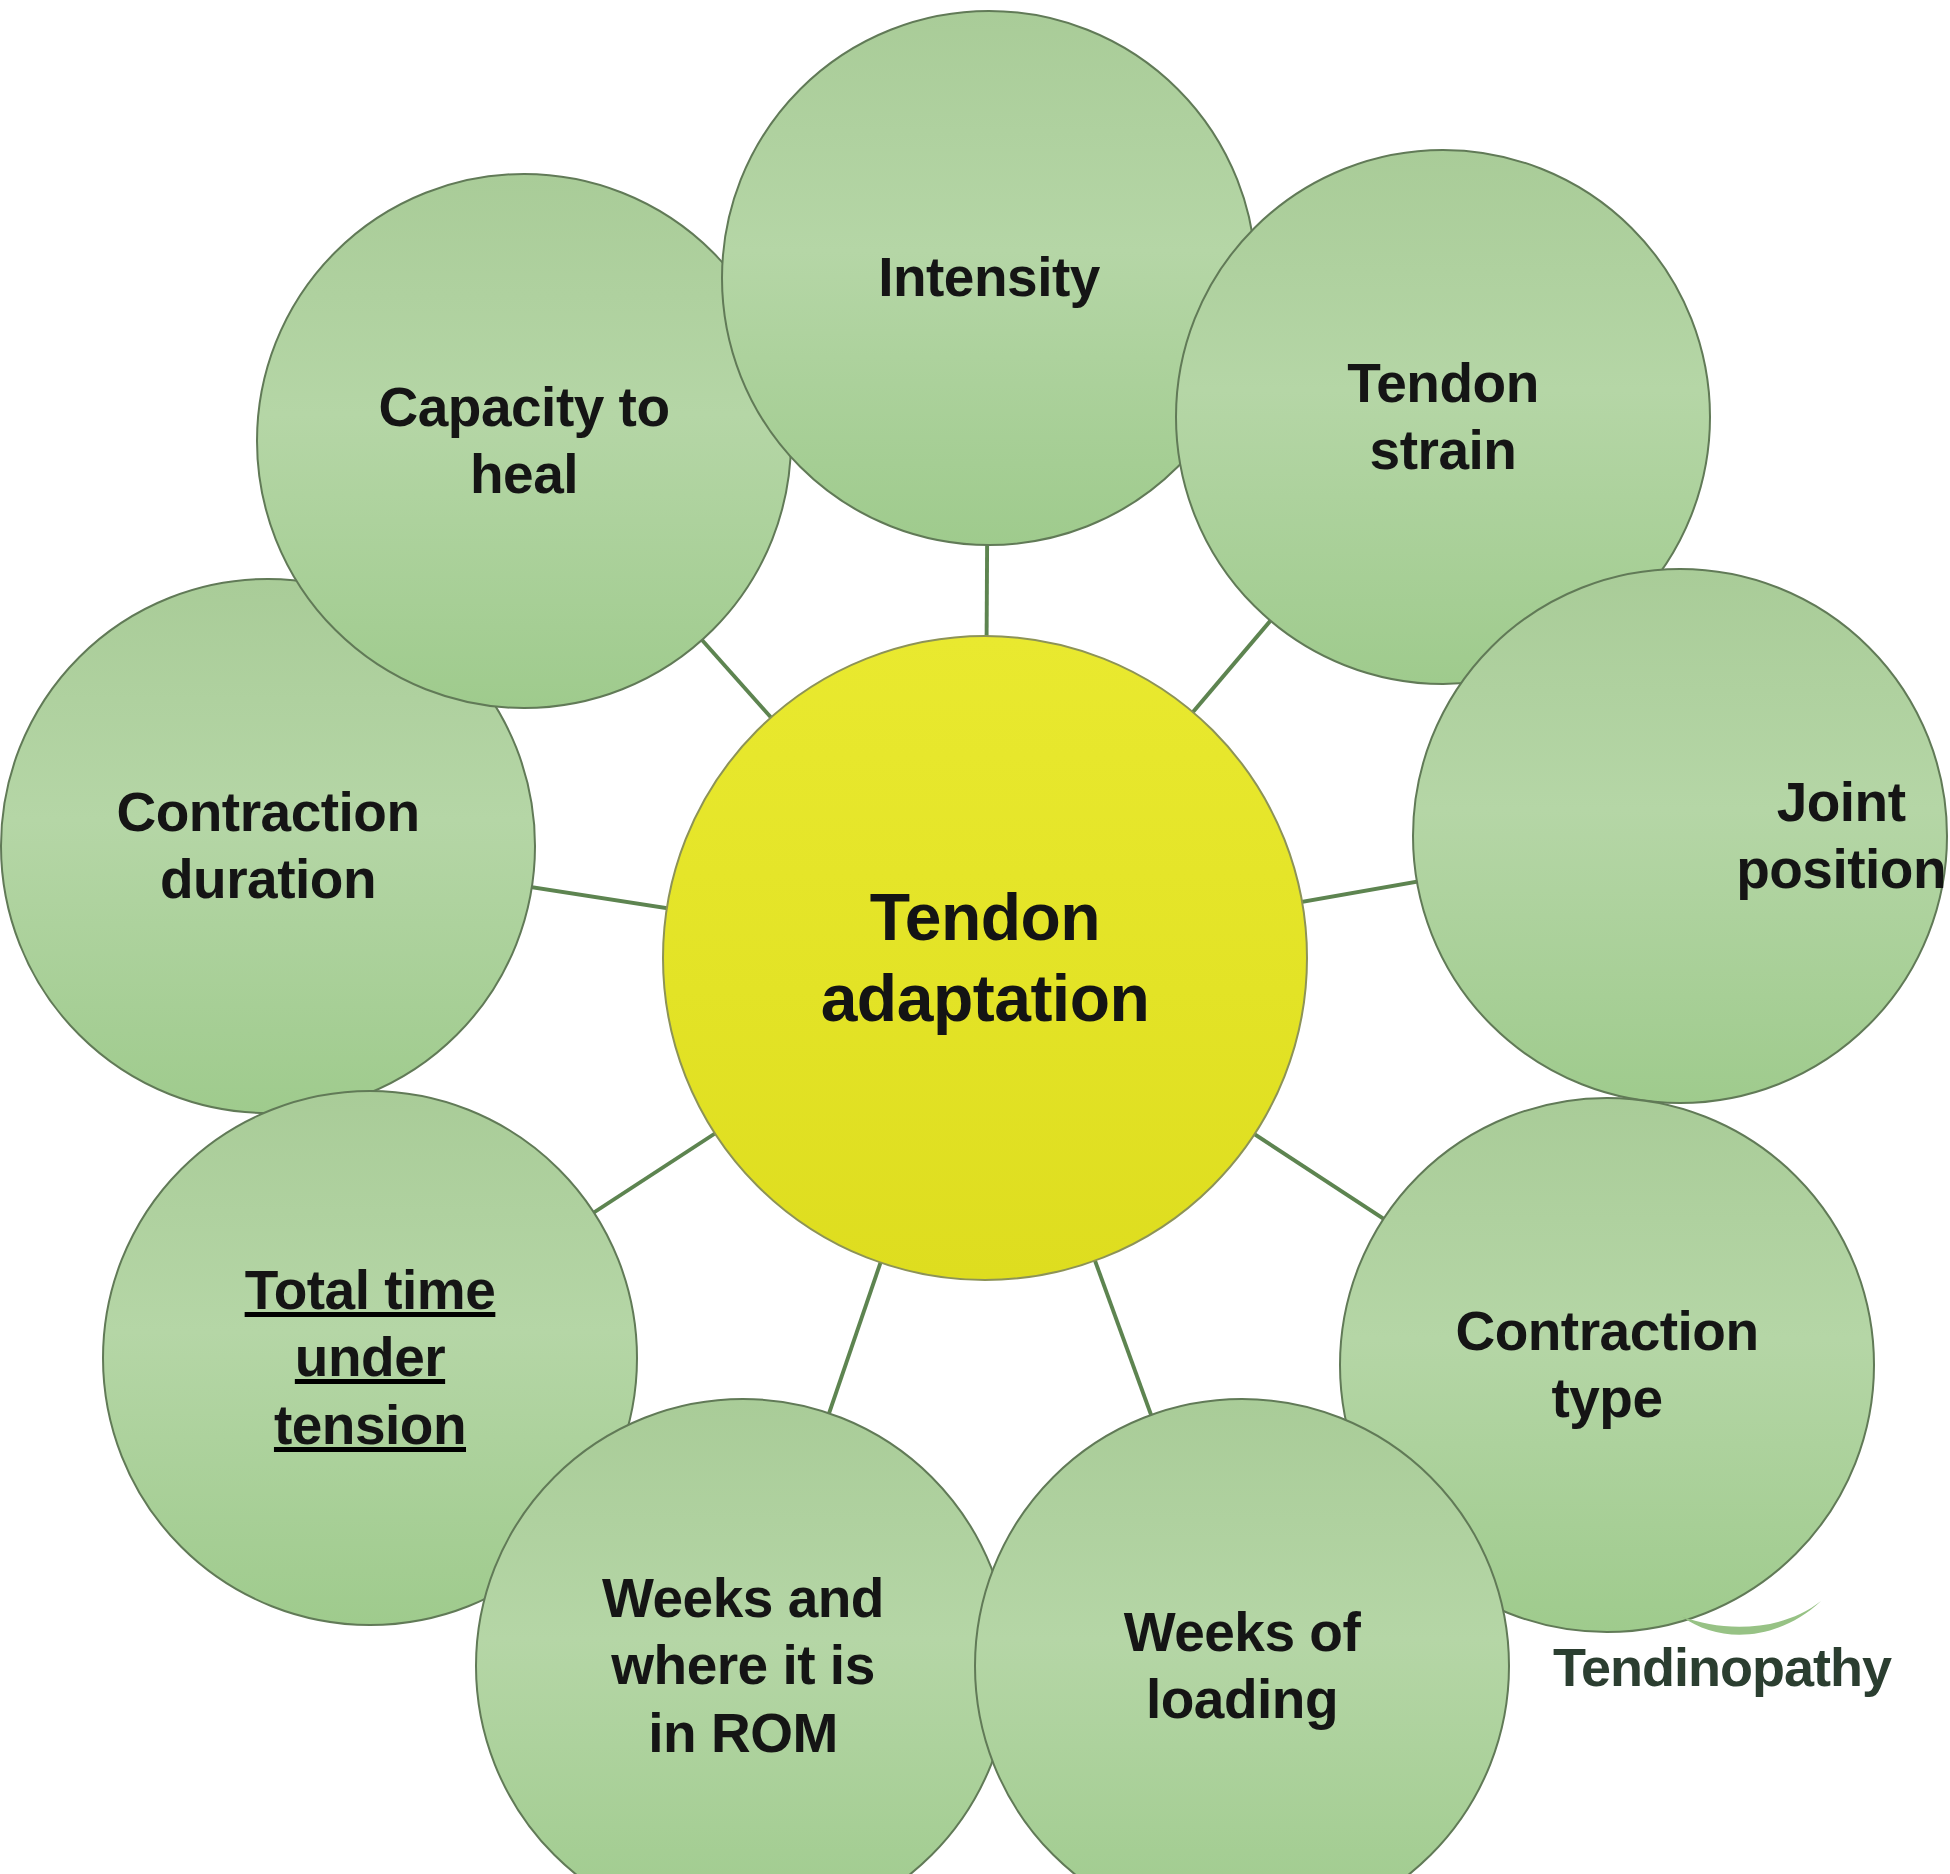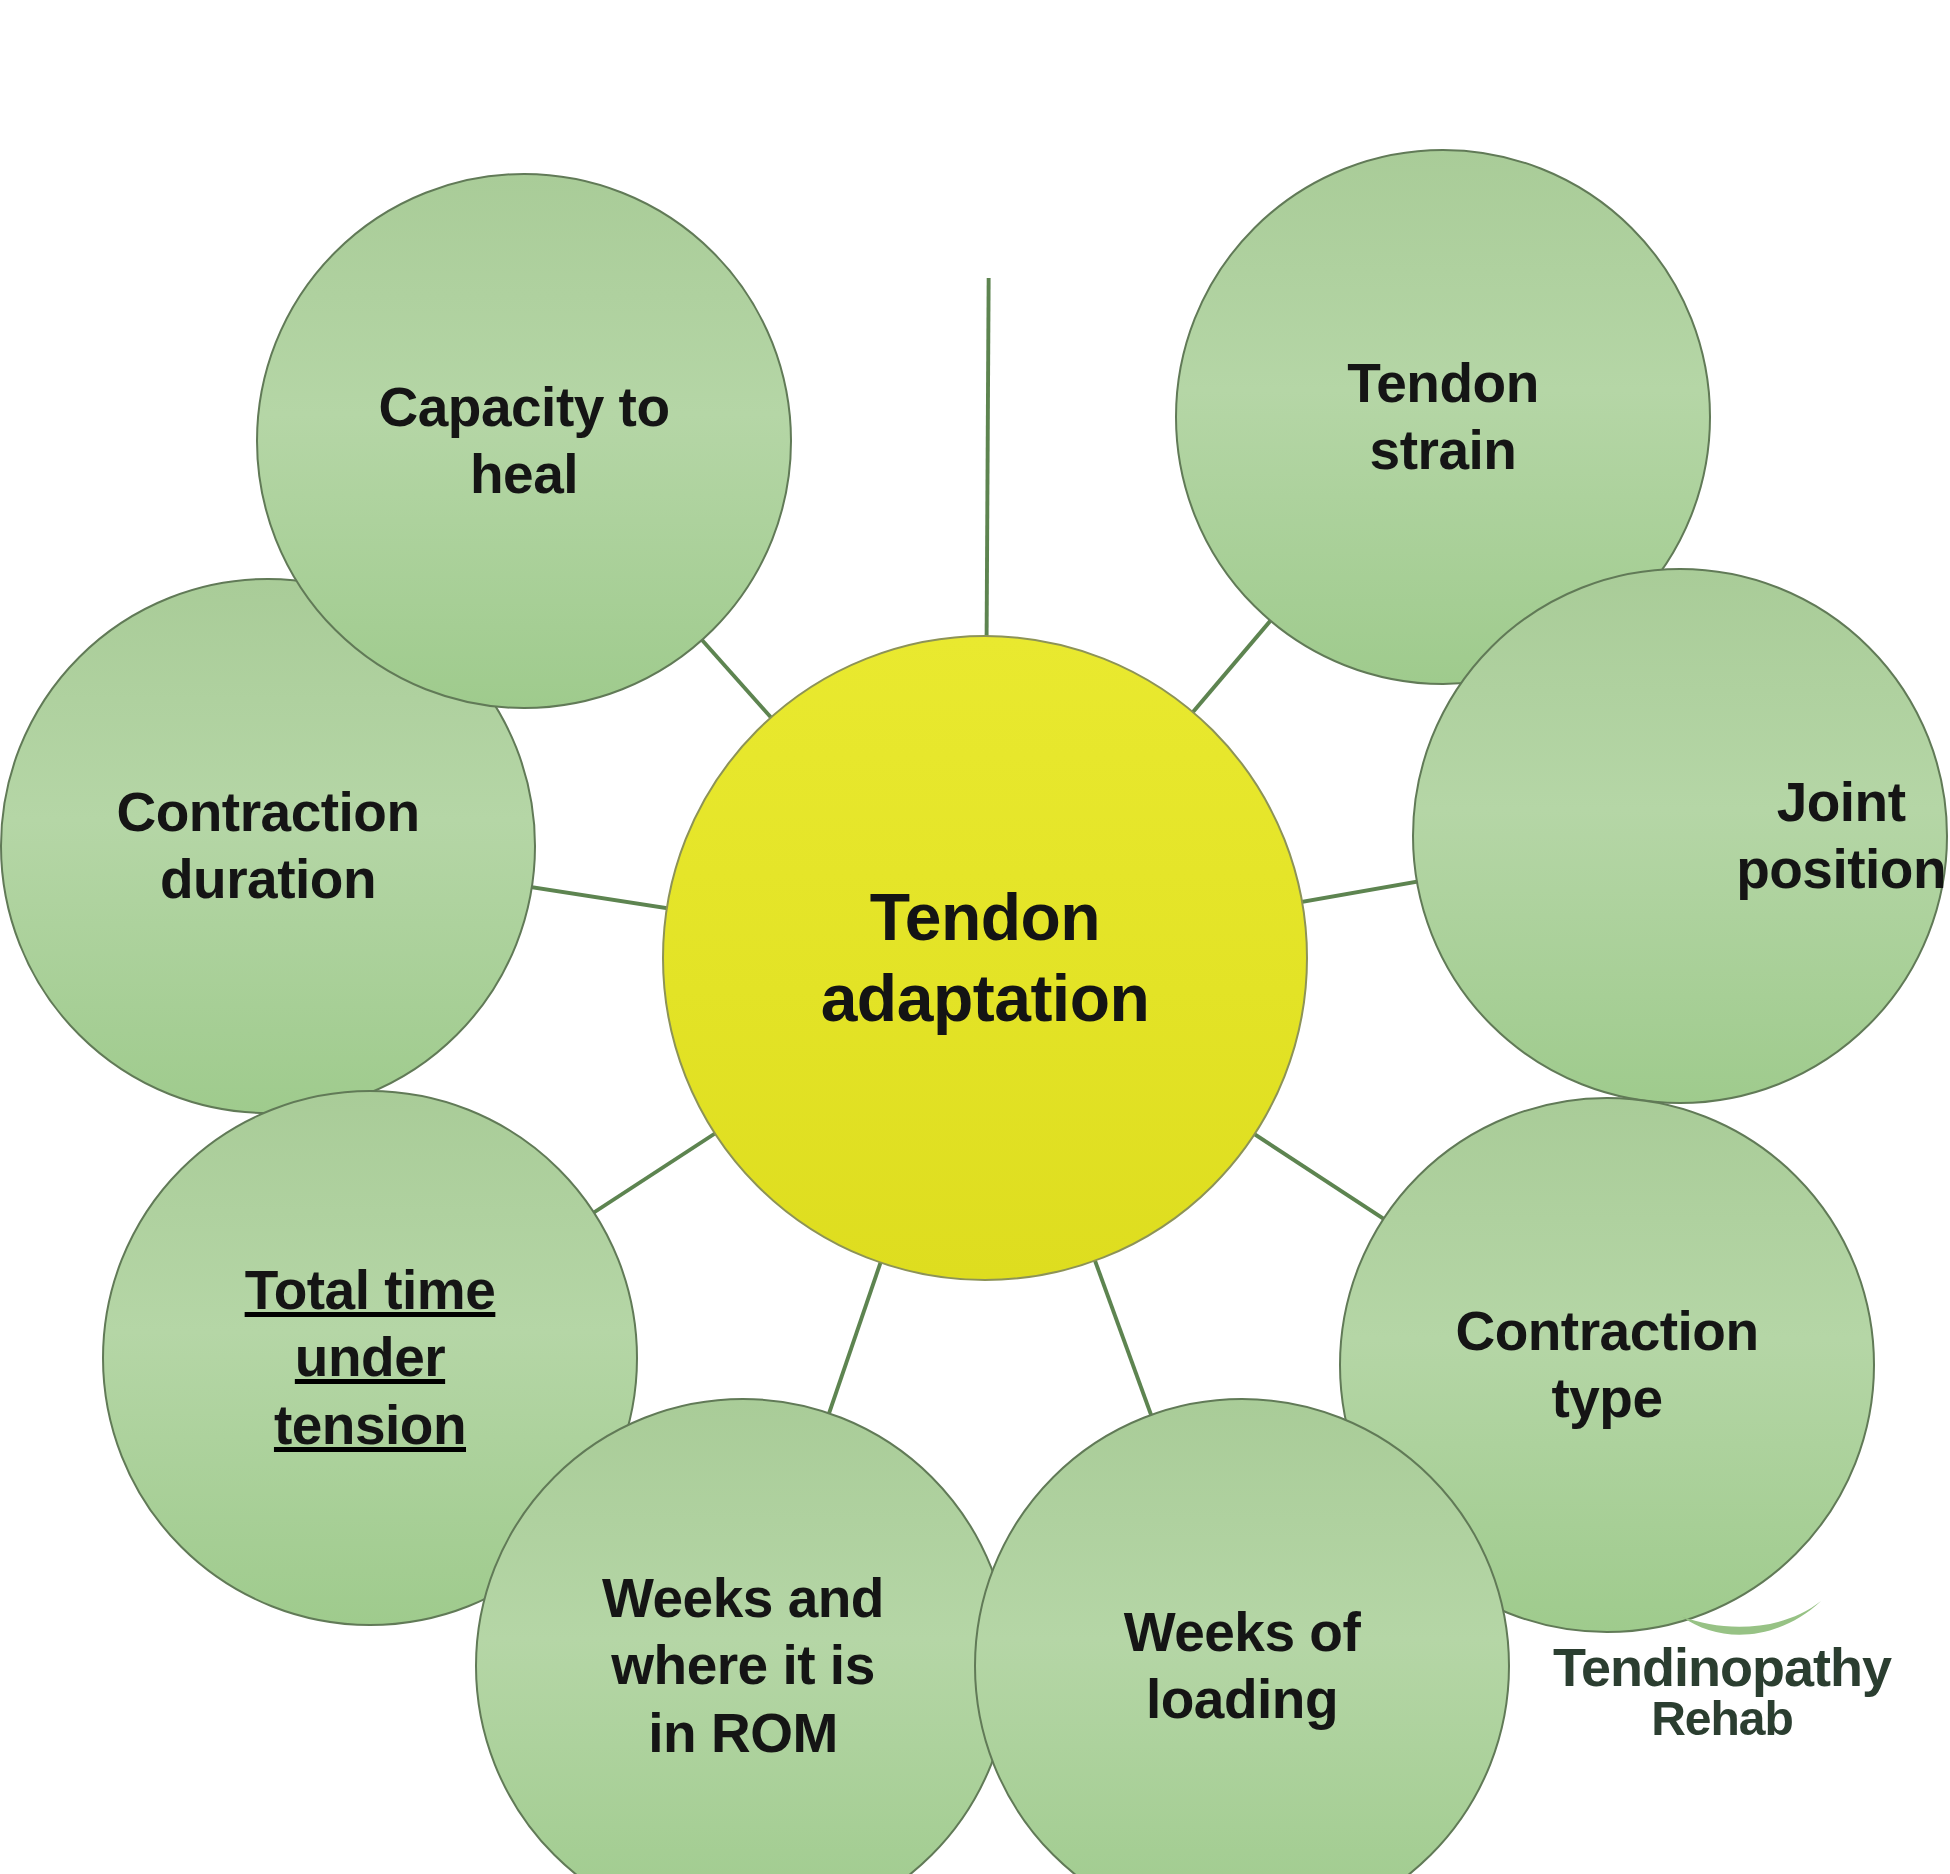--- a/index.html
+++ b/index.html
@@ -108,20 +108,23 @@
   <div class="node n-contraction-duration">
     <div class="label">Contraction
 duration</div>
   </div>
 
   <div class="node n-capacity-to-heal">
     <div class="label">Capacity to
 heal</div>
   </div>
 
+  <div class="node n-intensity">
+    <div class="label">Intensity</div>
+  </div>
 
   <div class="node n-tendon-strain">
     <div class="label">Tendon
 strain</div>
   </div>
 
   <div class="node n-joint-position">
     <div class="label">Joint
 position</div>
   </div>
@@ -151,17 +154,16 @@
   <div class="hub">
     <div class="label">Tendon
 adaptation</div>
   </div>
 
   <div class="logo">
     <svg class="swoosh" width="146" height="43" viewBox="0 0 150 44">
       <path d="M 4 18 C 42 46, 102 44, 147 2 C 106 34, 46 34, 4 18 Z" fill="#97c285"></path>
     </svg>
     <div class="line1">Tendinopathy</div>
-    <div class="line2">Rehab</div>
   </div>
 
 </div>
 
 
 </body></html>

